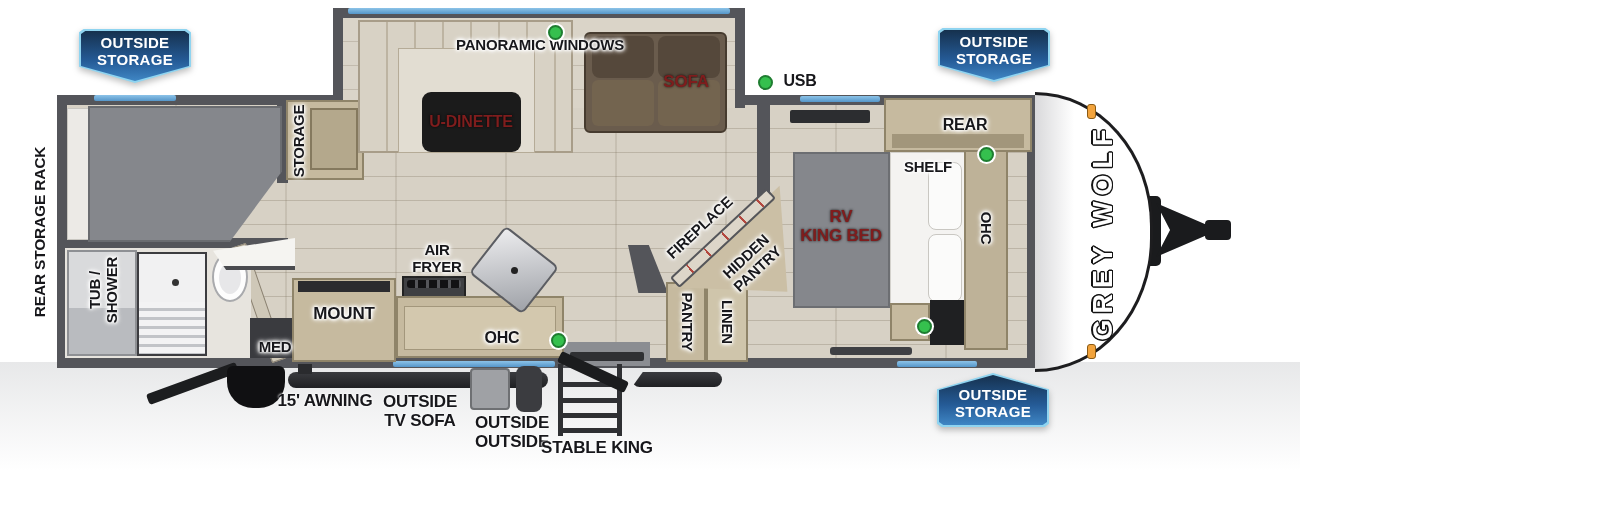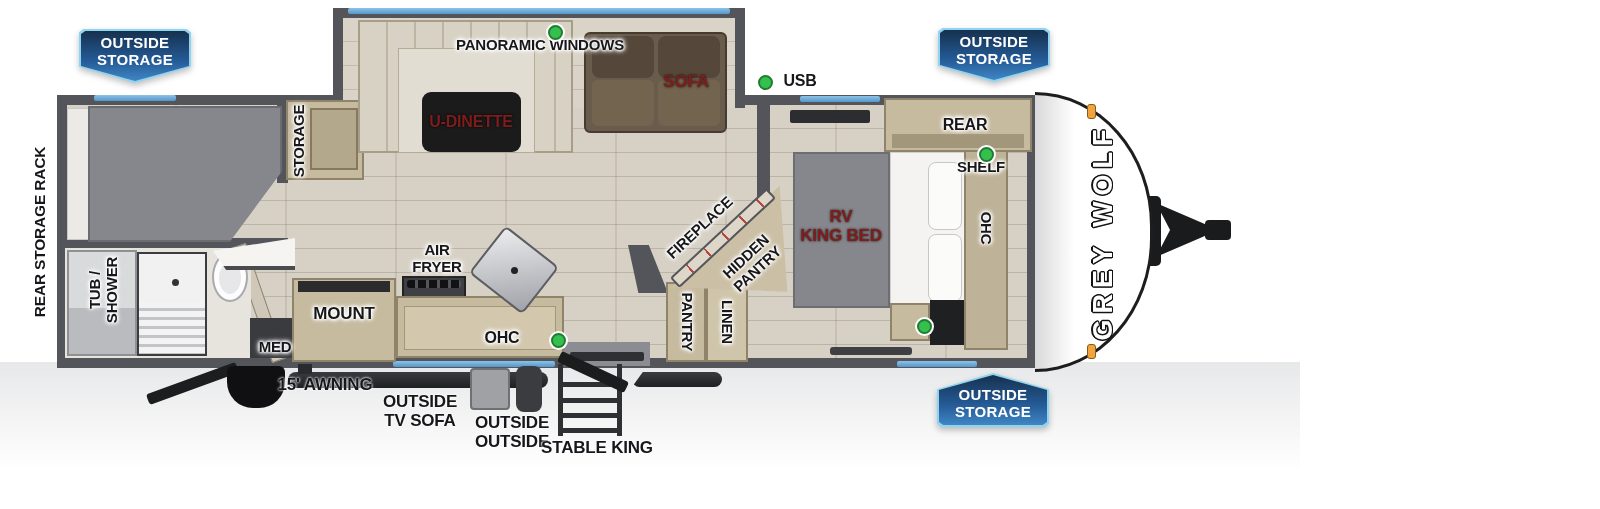--- a/index.html
+++ b/index.html
@@ -177,24 +177,24 @@
   <div class="lbl rot-diag" style="left:700px;top:228px;">FIREPLACE</div>
   <div class="lbl rot-diag two" style="left:752px;top:263px;">
       <span>HIDDEN</span>
       <span>PANTRY</span>
     </div>
   <div class="lbl light f17 two" style="left:841px;top:226px;">
       <span>RV</span>
       <span>KING BED</span>
     </div>
   <div class="lbl f16" style="left:965px;top:125px;">REAR</div>
-  <div class="lbl" style="left:981px;top:167px;">SHELF</div>
+  <div class="lbl" style="left:928px;top:167px;">SHELF</div>
   <div class="lbl rot-cw" style="left:986px;top:228px;">OHC</div>
   <div class="lbl rot-ccw plain" style="left:40px;top:232px;font-size:15.5px;">REAR STORAGE RACK</div>
-  <div class="lbl f17 plain" style="left:325px;top:385px;">15' AWNING</div>
+  <div class="lbl f17 plain" style="left:325px;top:401px;">15' AWNING</div>
   <div class="lbl f17 plain two" style="left:420px;top:411px;">
       <span>OUTSIDE</span>
       <span>TV SOFA</span>
     </div>
   <div class="lbl f17 plain two" style="left:512px;top:432px;">
       <span>OUTSIDE</span>
       <span>OUTSIDE</span>
     </div>
   <div class="lbl f17 plain" style="left:597px;top:448px;">STABLE KING</div>
 

